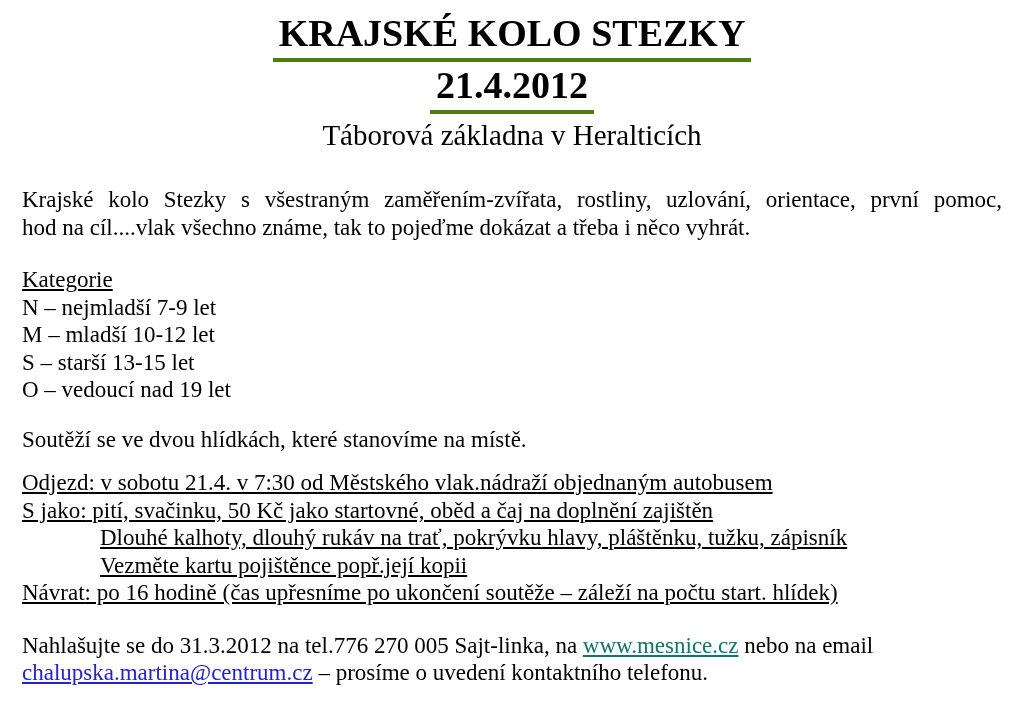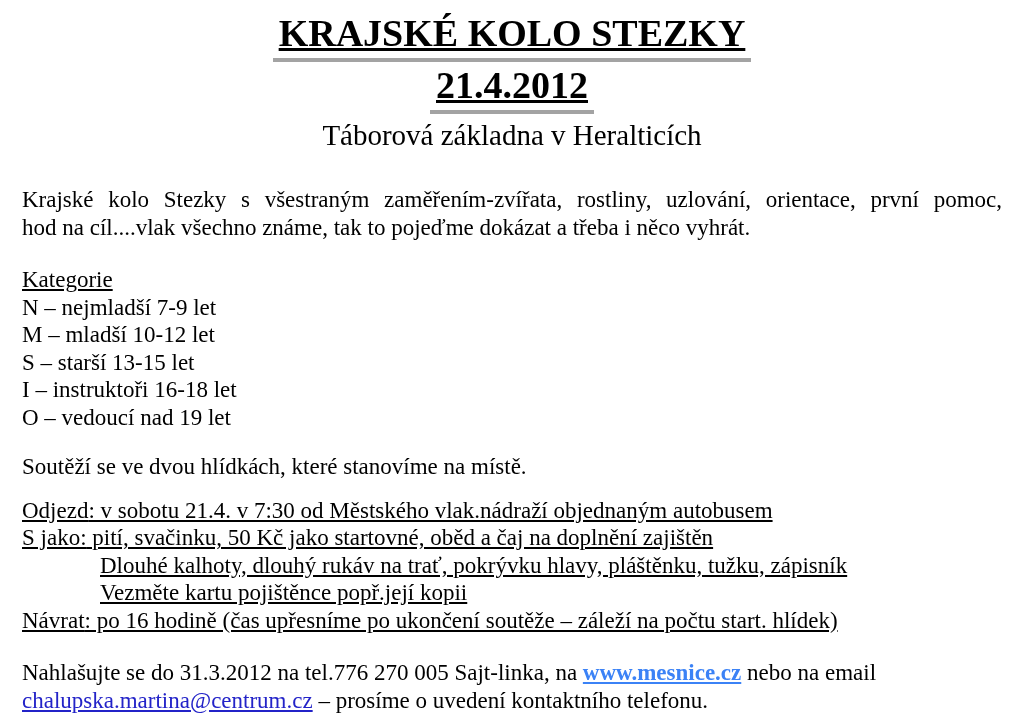--- a/index.html
+++ b/index.html
@@ -17,23 +17,22 @@
     padding: 10px 22px 0 22px;
   }
   .header { text-align: center; }
   .title-line {
     font-size: 38px;
     line-height: 47px;
     font-weight: bold;
   }
   .title-underline {
     display: inline-block;
-    border-bottom: 4px solid #a3a3a3;
+    border-bottom: 4px solid #4d7c0f;
     padding: 0 6px 1px 6px;
-    text-decoration: underline;
   }
   .subtitle {
     font-size: 29px;
     line-height: 38px;
     font-weight: normal;
     margin-top: 2px;
   }
   .intro { margin-top: 32px; }
   .justify-line { text-align: justify; text-align-last: justify; }
   .cats { margin-top: 25px; }
@@ -62,29 +61,28 @@
   <div class="intro">
     <div class="justify-line">Krajské kolo Stezky s všestraným zaměřením-zvířata, rostliny, uzlování, orientace, první pomoc,</div>
     <div>hod na cíl....vlak všechno známe, tak to pojeďme dokázat a třeba i něco vyhrát.</div>
   </div>
 
   <div class="cats">
     <div><span class="ul">Kategorie</span></div>
     <div>N – nejmladší 7-9 let</div>
     <div>M – mladší 10-12 let</div>
     <div>S – starší 13-15 let</div>
-    <div>I – instruktoři 16-18 let</div>
     <div>O – vedoucí nad 19 let</div>
   </div>
 
   <div class="note">Soutěží se ve dvou hlídkách, které stanovíme na místě.</div>
 
   <div class="logistics">
     <div><span class="ul">Odjezd</span><span>: v sobotu 21.4. v 7:30 od Městského vlak.nádraží objednaným autobusem</span></div>
     <div><span class="ul">S jako:</span><span> pití, svačinku, 50 Kč jako startovné, oběd a čaj na doplnění zajištěn</span></div>
     <div class="indent">Dlouhé kalhoty, dlouhý rukáv na trať, pokrývku hlavy, pláštěnku, tužku, zápisník</div>
     <div class="indent">Vezměte kartu pojištěnce popř.její kopii</div>
     <div><span class="ul">Návrat</span><span>: po 16 hodině (čas upřesníme po ukončení soutěže – záleží na počtu start. hlídek)</span></div>
   </div>
 
-  <div class="footer"><span>Nahlašujte se do 31.3.2012 na tel.776 270 005 Sajt-linka, na </span><a class="doc-link" style="color: #3b82f6; font-weight: bold;">www.mesnice.cz</a><span> nebo na email </span><a class="doc-link" style="color: rgb(35, 35, 200);">chalupska.martina@centrum.cz</a><span> – prosíme o uvedení kontaktního telefonu.</span></div>
+  <div class="footer"><span>Nahlašujte se do 31.3.2012 na tel.776 270 005 Sajt-linka, na </span><a class="doc-link" style="color: #0f766e;">www.mesnice.cz</a><span> nebo na email </span><a class="doc-link" style="color: rgb(35, 35, 200);">chalupska.martina@centrum.cz</a><span> – prosíme o uvedení kontaktního telefonu.</span></div>
 
 </div>
 
 </body></html>

